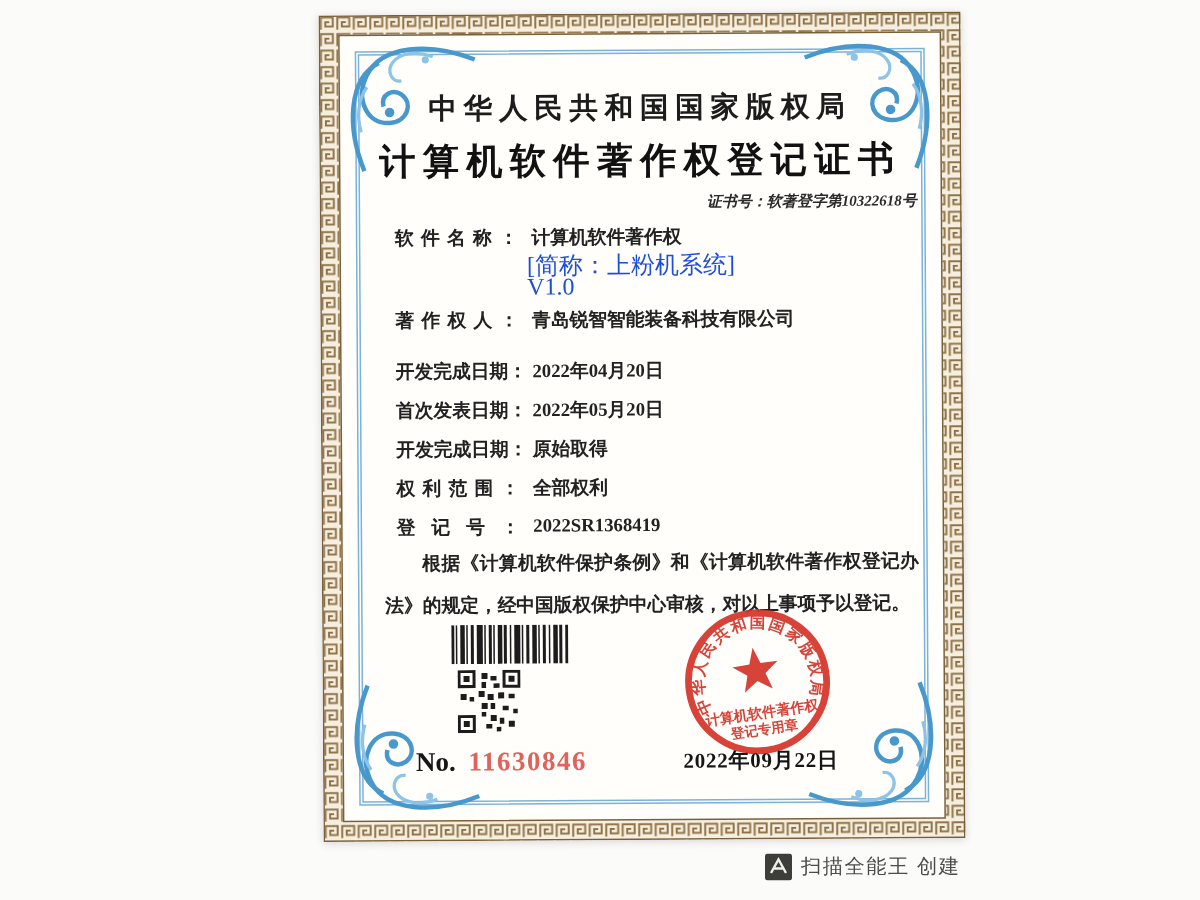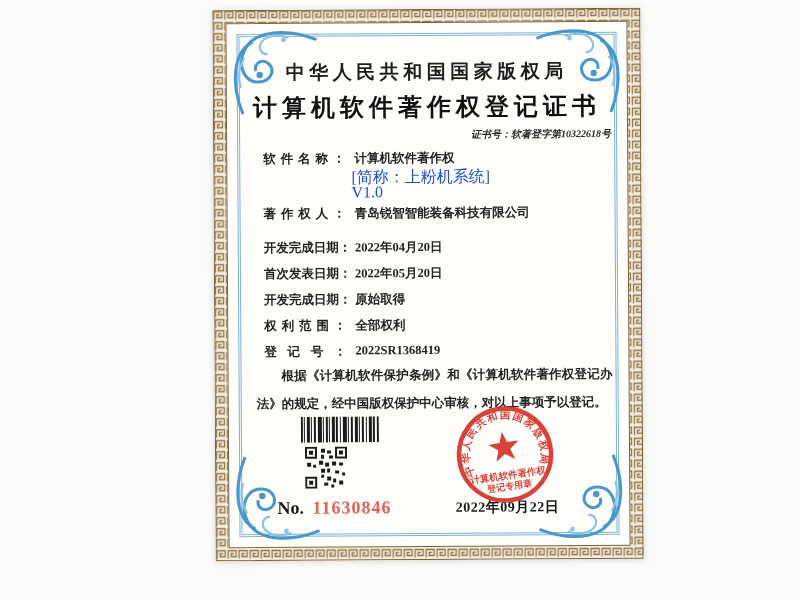--- a/index.html
+++ b/index.html
@@ -238,13 +238,20 @@
         </text>
         <polygon points="0,-16 3.76,-5.18 15.22,-4.94 6.09,1.98 9.40,12.94 0,6.4 -9.40,12.94 -6.09,1.98 -15.22,-4.94 -3.76,-5.18" transform="translate(0,-7)" fill="#d6352b"></polygon>
         <text x="0" y="24" text-anchor="middle" font-size="9.5" font-weight="bold" fill="#d6352b">计算机软件著作权</text>
         <text x="0" y="35" text-anchor="middle" font-size="9" font-weight="bold" fill="#d6352b">登记专用章</text>
       </g>
     </svg>
 
     <div class="issue-date">2022年09月22日</div>
   </div>
 
+  <div class="footer-credit">
+    <svg width="18" height="18">
+      <rect x="0" y="0" width="18" height="18" rx="2" fill="#3d3d3a"></rect>
+      <path d="M4 13 L9 4 L14 13 M6.2 10 h5.6" stroke="#efefec" stroke-width="1.6" fill="none"></path>
+    </svg>
+    <span class="txt">扫描全能王 创建</span>
+  </div>
 </div>
 
 </body></html>

